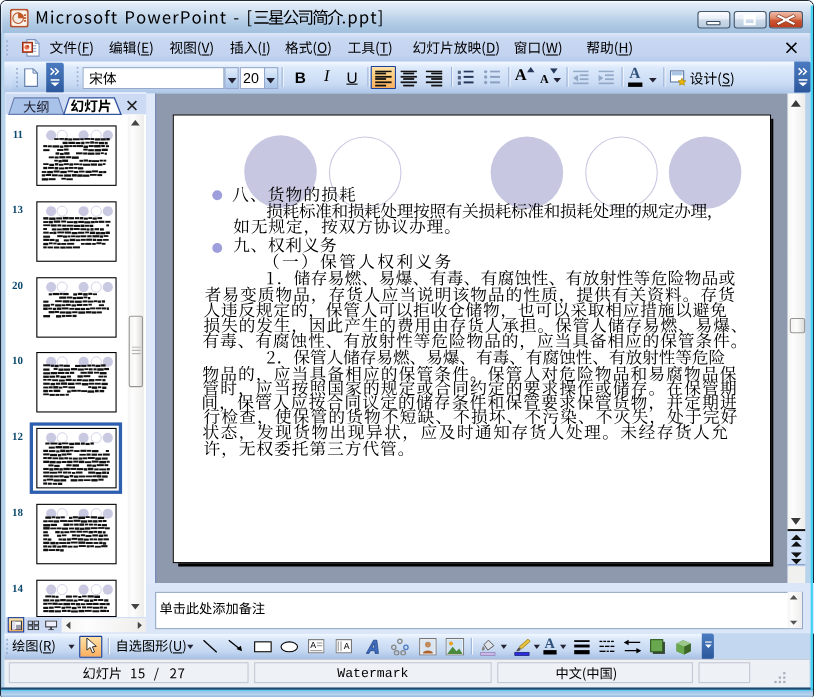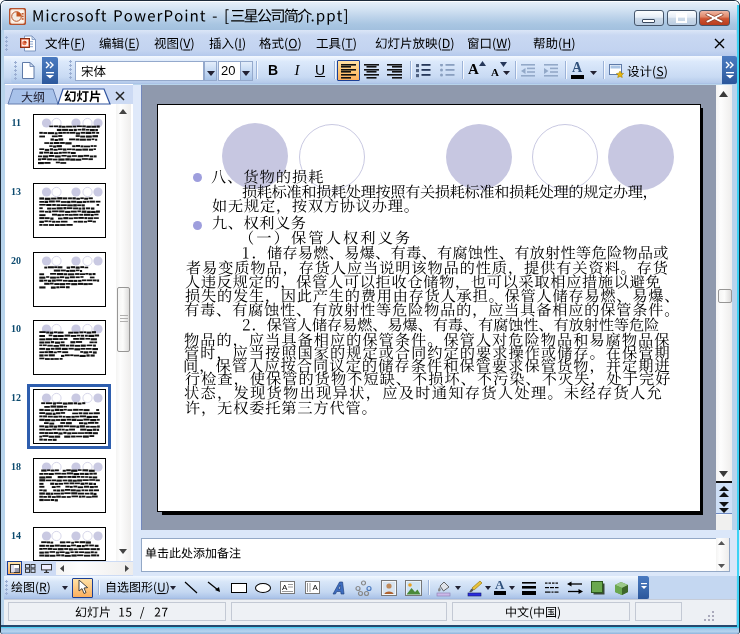--- a/index.html
+++ b/index.html
@@ -1783,20 +1783,21 @@
         <use href="#g43" x="0.0"></use>
         <use href="#g44" x="1000.0"></use>
         <use href="#g45" x="2000.0"></use>
         <use href="#g225" x="3600.0"></use>
         <use href="#g226" x="4200.0"></use>
         <use href="#g227" x="5400.0"></use>
         <use href="#g228" x="6600.0"></use>
         <use href="#g229" x="7200.0"></use>
       </g>
     </svg>
+<div class="abs" style="left:231px;top:605px;width:216px;text-align:center;font-size:12px;font-family:'Liberation Mono',monospace">Watermark</div>
 <svg class="t" style="left:505.0px;top:605.50px;" width="58" height="13" viewBox="0 0 58 13">
       <g fill="#000" transform="translate(0,10.56) scale(0.01200,-0.01200)">
         <use href="#g230" x="0.0"></use>
         <use href="#g23" x="1000.0"></use>
         <use href="#g25" x="2000.0"></use>
         <use href="#g230" x="2338.0"></use>
         <use href="#g231" x="3338.0"></use>
         <use href="#g27" x="4338.0"></use>
       </g>
     </svg>

